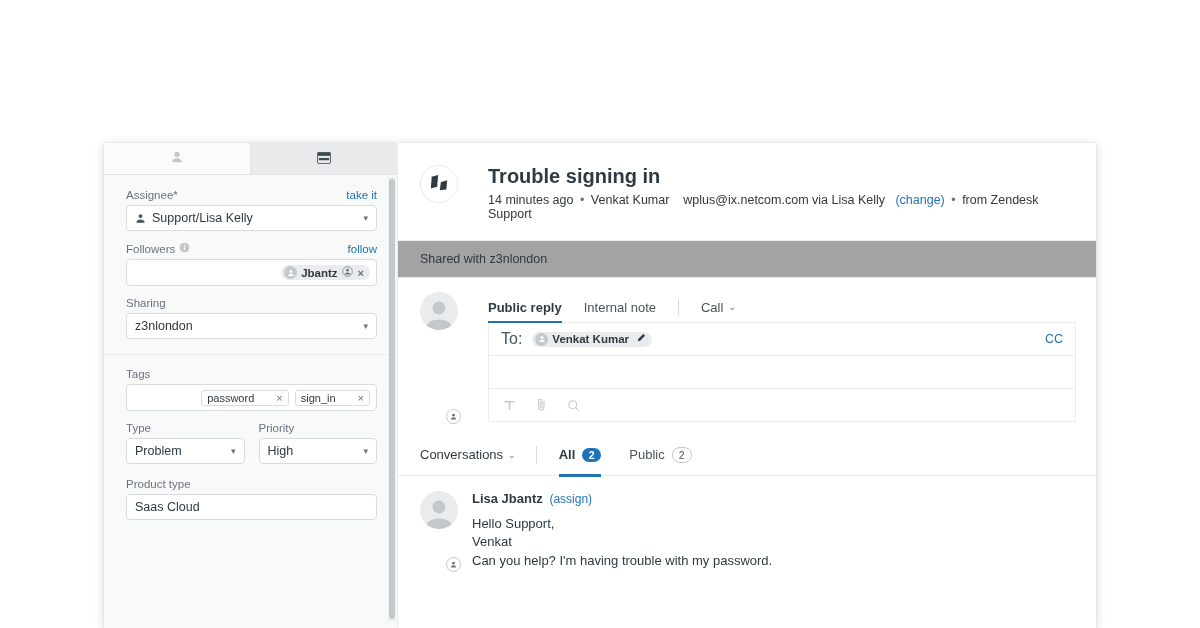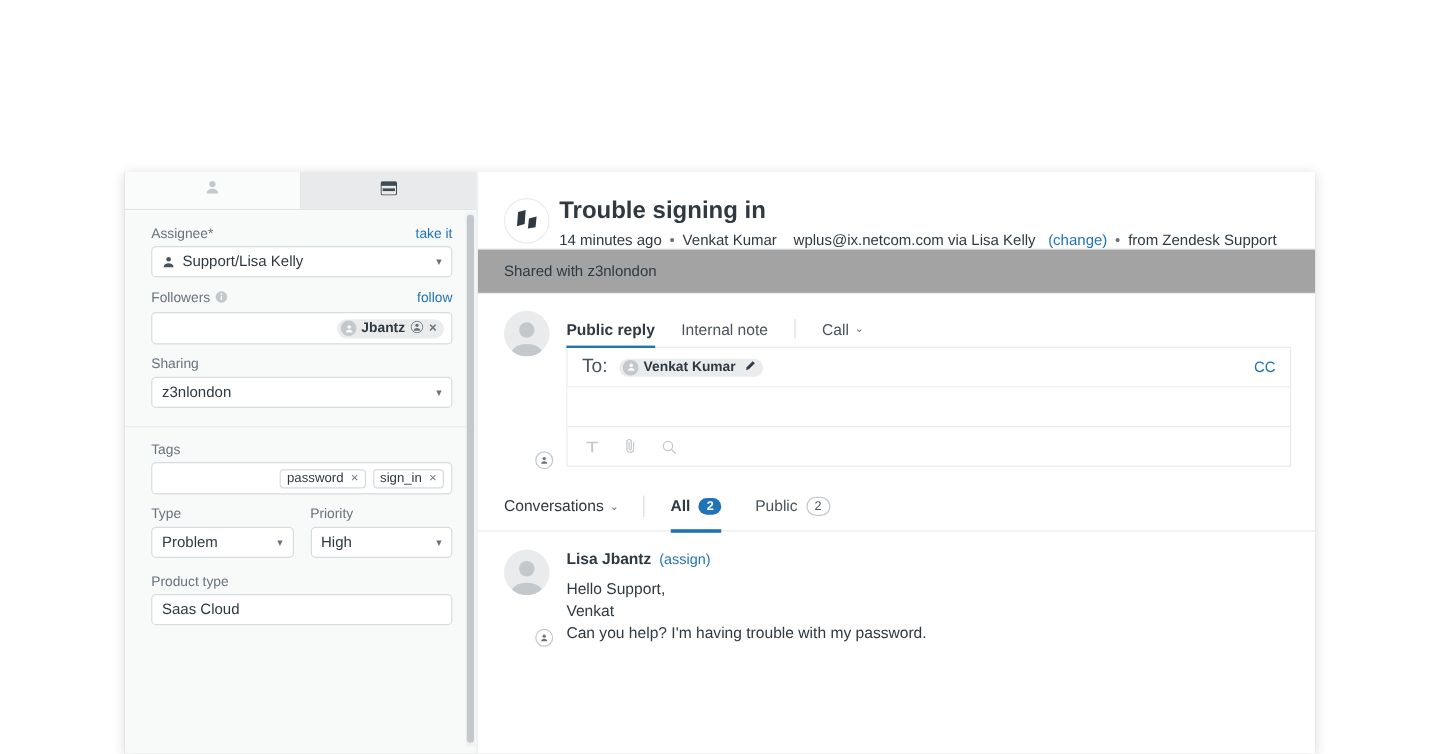--- a/index.html
+++ b/index.html
@@ -122,21 +122,21 @@
     background: #c2c8cc;
     display: inline-flex;
     align-items: center;
     justify-content: center;
   }
   .chip-x { color: #68737d; font-size: 11px; margin-left: 1px; cursor: pointer; }
 
   .tag-chip {
     display: inline-flex;
     align-items: center;
-    gap: 5px;
+    gap: 21px;
     border: 1px solid #d8dcde;
     border-radius: 3px;
     background: #fff;
     padding: 1px 5px;
     font-size: 11px;
     color: #2f3941;
   }
   .divider-h {
     height: 1px;
     background: #e9ebed;
@@ -158,22 +158,22 @@
     left: 1px; top: 2px;
     width: 6px; height: 440px;
     background: #c2c8cc;
     border-radius: 3px;
   }
 
   
   .main { flex: 1; display: flex; flex-direction: column; min-width: 0; background:#fff;}
   .tkt-header {
     display: flex;
-    gap: 8px;
-    padding: 22px 20px 0 22px;
+    gap: 30px;
+    padding: 22px 20px 19px 22px;
     border-bottom: 1px solid #e9ebed;
   }
   .tkt-av {
     width: 38px; height: 38px; flex: 0 0 38px;
     border-radius: 50%;
     border: 1px solid #e9ebed;
     background: #fff;
     display: flex; align-items: center; justify-content: center;
   }
   .tkt-title {
@@ -214,21 +214,21 @@
   }
   .av-badge {
     position: absolute;
     right: -3px; bottom: -2px;
     width: 15px; height: 15px;
     border-radius: 50%;
     background: #fff;
     border: 1px solid #c2c8cc;
     display: flex; align-items: center; justify-content: center;
   }
-  .compose-col { flex: 1; min-width: 0; }
+  .compose-col { flex: 1; min-width: 0; margin-left: 16px; }
   .ch-tabs {
     display: flex;
     align-items: center;
     gap: 22px;
     height: 30px;
     margin-bottom: 0;
   }
   .ch-tab {
     font-size: 13px;
     color: #49545c;

